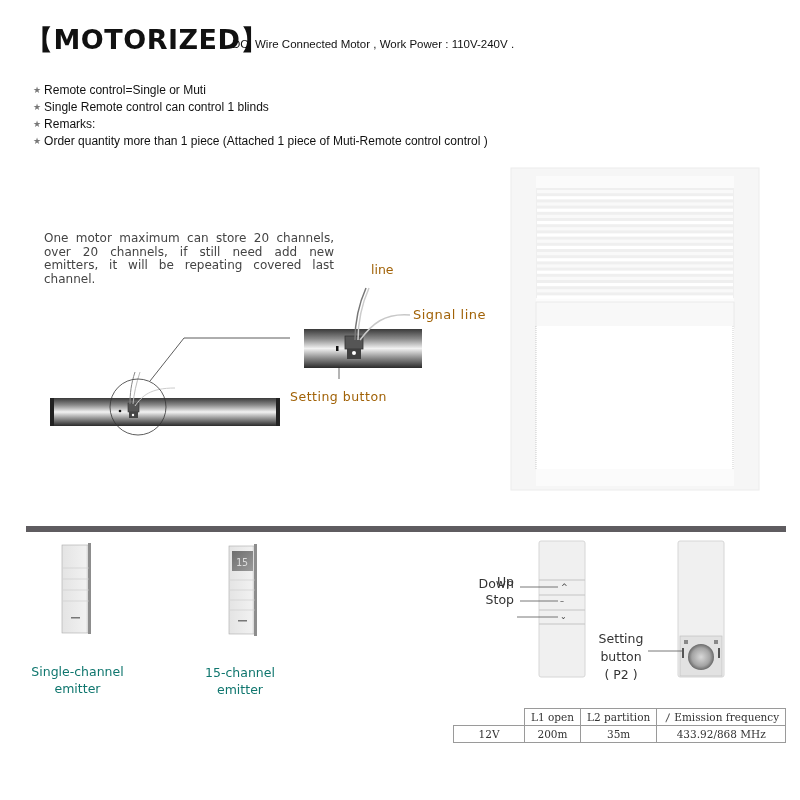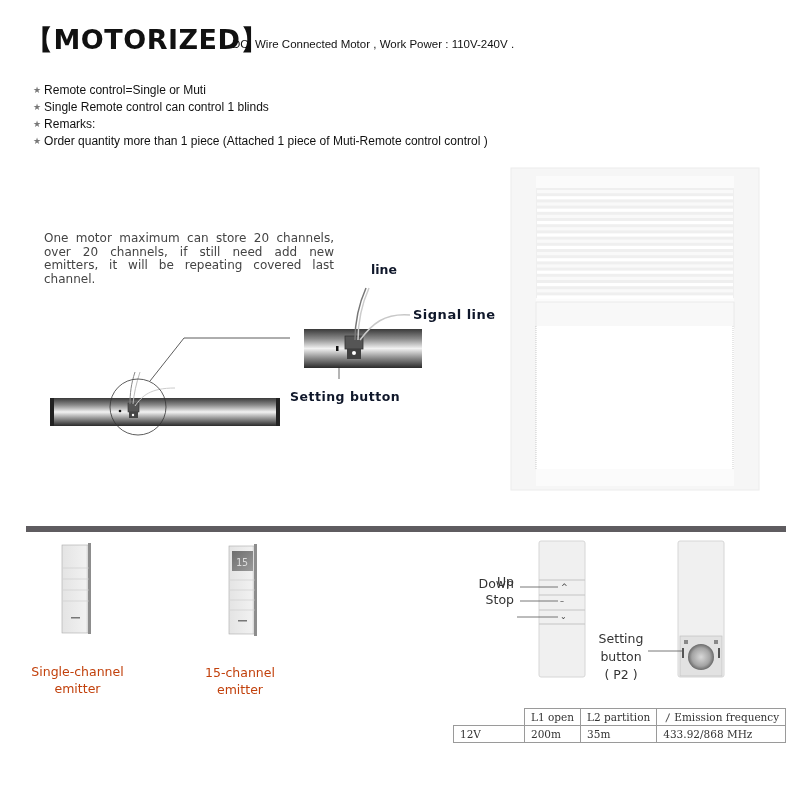--- a/index.html
+++ b/index.html
@@ -8,41 +8,41 @@
 
     .title { left: 26px; top: 22px; font-family: "DejaVu Sans", sans-serif; font-weight: bold; font-size: 27px; letter-spacing: 0.5px; color: #111; white-space: nowrap; text-align: center; }
     .subtitle { left: 232px; top: 38px; font-family: "Liberation Sans", sans-serif; font-size: 11.5px; color: #111; white-space: nowrap; }
 
     .bullets { left: 17px; top: 66px; margin: 16px; padding: 0; list-style: none; font-family: "Liberation Sans", sans-serif; font-size: 12px; line-height: 17px; color: #111; }
     .bullets li { white-space: nowrap; }
     .bullets .star { color: #777; font-size: 9px; margin-right: 3px; vertical-align: 1px; }
 
     .note { left: 44px; top: 232px; width: 290px; font-family: "DejaVu Sans", sans-serif; font-size: 12px; line-height: 13.5px; color: #444; text-align: justify; }
 
-    .lbl { font-family: "DejaVu Sans", sans-serif; color: #0f172a; white-space: nowrap; font-weight: bold; }
+    .lbl { font-family: "DejaVu Sans", sans-serif; color: #a16207; white-space: nowrap; }
     .lbl-line { left: 371px; top: 262px; font-size: 12.5px; }
     .lbl-signal { left: 413px; top: 307px; font-size: 13px; letter-spacing: 0.5px; text-align: right; }
     .lbl-setting { left: 290px; top: 389px; font-size: 12.5px; letter-spacing: 0.5px; }
 
     svg.diagram { left: 0; top: 0; }
 
     .divider { left: 26px; top: 526px; width: 760px; height: 6px; background: #5f5c60; }
 
-    .emitter-label { font-family: "DejaVu Sans", sans-serif; font-size: 12.5px; color: #c2410c; text-align: center; line-height: 17px; }
+    .emitter-label { font-family: "DejaVu Sans", sans-serif; font-size: 12.5px; color: #0f766e; text-align: center; line-height: 17px; }
     .em1 { left: 20px; top: 663px; width: 115px; }
     .em2 { left: 180px; top: 664px; width: 120px; }
 
     .btn-lbl { font-family: "DejaVu Sans", sans-serif; font-size: 12.5px; color: #333; text-align: right; width: 60px; }
     .up-lbl { left: 454px; top: 574px; }
     .stop-lbl { left: 454px; top: 592px; }
     .down-lbl { left: 454px; top: 576px; }
     .setting-p2 { left: 590px; top: 630px; width: 62px; text-align: center; font-family: "DejaVu Sans", sans-serif; font-size: 12.5px; line-height: 18px; color: #333; }
 
     table.spec { position: absolute; left: 453px; top: 708px; border-collapse: collapse; font-family: "DejaVu Serif", serif; font-size: 10.5px; color: #333; }
-    table.spec td { border: 1px solid #9a9a9a; padding: 0 6px; height: 16px; text-align: left; white-space: nowrap; margin-left: 17px; }
+    table.spec td { border: 1px solid #9a9a9a; padding: 0 6px; height: 16px; text-align: center; white-space: nowrap; margin-left: 17px; }
     table.spec tr:first-child td:first-child { border-top-color: transparent; border-left-color: transparent; }
     .c0 { width: 58px; } .c1 { width: 40px; } .c2 { width: 60px; } .c3 { width: 106px; }
     .wifi { font-size: 10px; color: #555; margin-right: 1px; }
   </style>
 </head>
 <body>
 
 <div class="abs title">【MOTORIZED】</div>
 <div class="abs subtitle">DC, Wire Connected Motor ,    Work Power : 110V-240V .</div>
 

